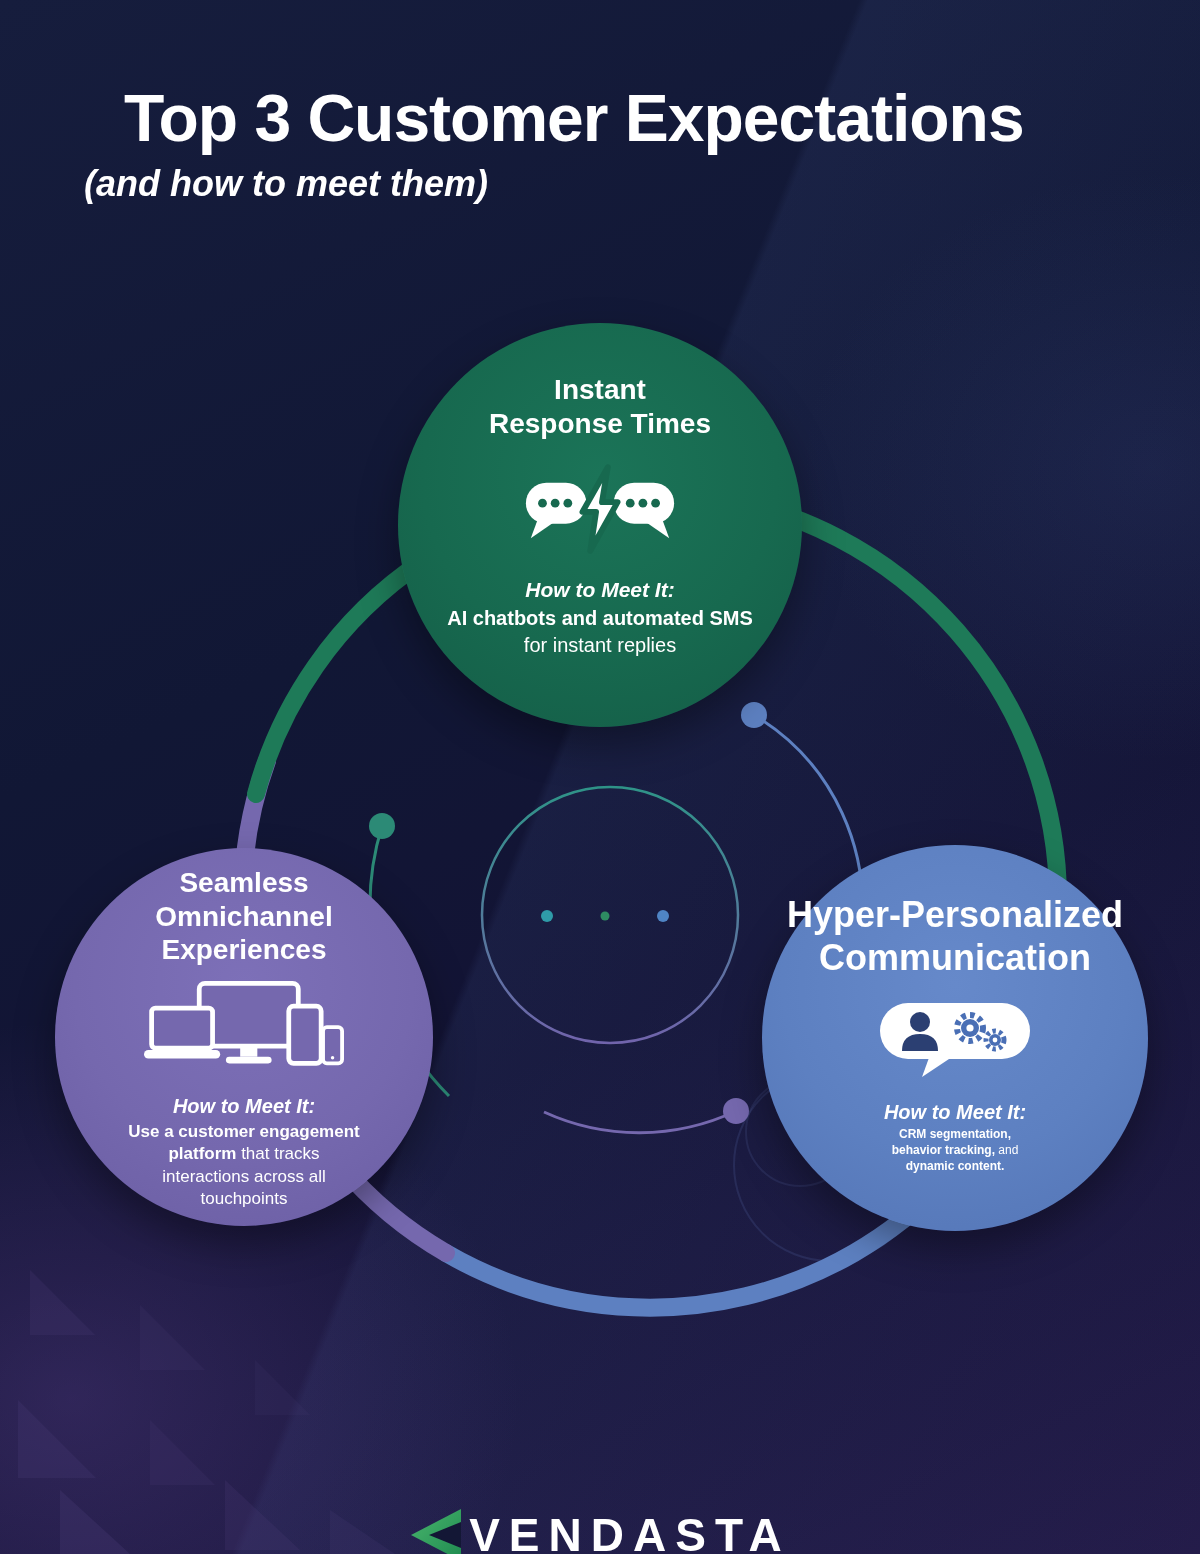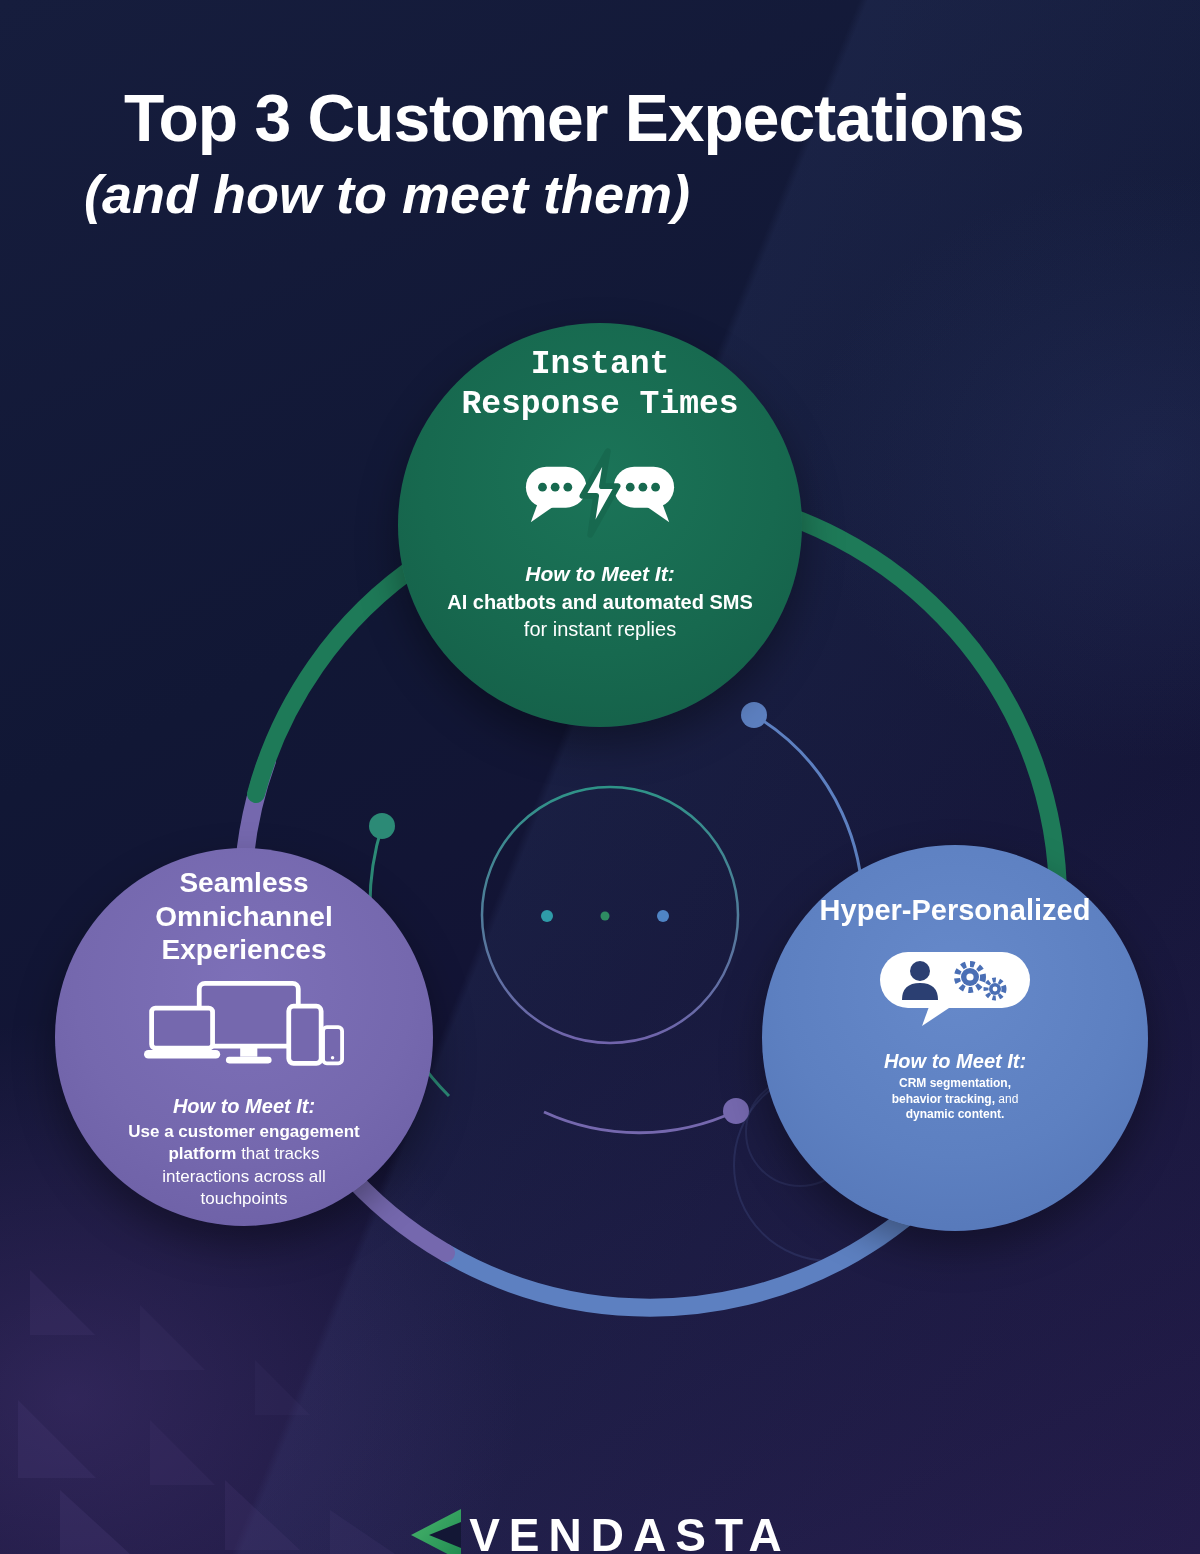--- a/index.html
+++ b/index.html
@@ -12,40 +12,40 @@
   }
   
   .band { position:absolute; inset:0; pointer-events:none; }
   .band.b1 { background:linear-gradient(112deg, rgba(0,0,0,0) 47%, rgba(70,90,150,0.14) 47.5%, rgba(70,90,150,0.07) 72%, rgba(0,0,0,0) 100%); }
   .band.b2 { background:radial-gradient(640px 540px at 6% 90%, rgba(110,78,165,0.30), rgba(0,0,0,0) 70%); }
   .band.b3 { background:radial-gradient(500px 420px at 96% 30%, rgba(60,80,140,0.18), rgba(0,0,0,0) 70%); }
   .tri-pattern { position:absolute; left:0; top:1120px; opacity:.75; }
 
   .header { position:absolute; left:84px; top:84px; }
   .title { font-size:66px; font-weight:700; letter-spacing:-1px; line-height:1.05;margin-left:40px; }
-  .subtitle { font-size:54px; font-weight:700; font-style:italic; margin-top:10px; }
+  .subtitle { font-size:36px; font-weight:700; font-style:italic; margin-top:10px; }
 
   .ring-layer { position:absolute; left:0; top:0; }
 
   .card { position:absolute; border-radius:50%; text-align:center;
           display:flex; flex-direction:column; align-items:center; }
   .card-green  { left:398px; top:323px; width:404px; height:404px;
                  background:radial-gradient(circle at 50% 38%, #1b7458 0%, #17694f 55%, #145c46 100%);
                  box-shadow:0 18px 40px rgba(0,0,0,0.35); }
   .card-purple { left:55px;  top:848px; width:378px; height:378px;
                  background:radial-gradient(circle at 50% 36%, #7d70b8 0%, #7568ae 55%, #6a5da3 100%);
                  box-shadow:0 18px 40px rgba(0,0,0,0.35); }
   .card-blue   { left:762px; top:845px; width:386px; height:386px;
                  background:radial-gradient(circle at 50% 36%, #6689ca 0%, #5d80c1 55%, #5374b5 100%);
                  box-shadow:0 18px 40px rgba(0,0,0,0.35); }
 
   .c-title { font-weight:700; line-height:1.2; }
-  .card-green  .c-title { margin-top:22px; font-size:33px;font-family:Liberation Mono, monospace; }
+  .card-green  .c-title { margin-top:50px; font-size:28px; }
   .card-purple .c-title { margin-top:18px; font-size:28px; }
-  .card-blue   .c-title { margin-top:48px; font-size:29px; }
+  .card-blue   .c-title { margin-top:48px; font-size:36px; }
 
   .c-icon { display:flex; justify-content:center; }
   .card-green  .c-icon { margin-top:24px; }
   .card-purple .c-icon { margin-top:14px; }
   .card-blue   .c-icon { margin-top:20px; }
 
   .how { font-weight:700; font-style:italic; }
   .card-green  .how { margin-top:24px; font-size:21px; }
   .card-purple .how { margin-top:14px; font-size:20px; }
   .card-blue   .how { margin-top:22px; font-size:20px; }
@@ -166,20 +166,21 @@
       <div class="body-line"><span class="b">Use a customer engagement</span><span></span></div>
       <div class="body-line"><span class="b">platform</span><span> that tracks</span></div>
       <div class="body-line"><span class="b"></span><span>interactions across all</span></div>
       <div class="body-line"><span class="b"></span><span>touchpoints</span></div>
     </div>
   </div>
 
   <div class="card card-blue">
     <div class="c-title">
       <div>Hyper-Personalized</div>
+      <div>Communication</div>
     </div>
     <div class="c-icon">
       <svg width="150" height="80" viewBox="0 0 150 80">
         <rect x="0" y="4" width="150" height="56" rx="28" fill="#fff"></rect>
         <polygon points="50,56 42,78 72,58" fill="#fff"></polygon>
         <circle cx="40" cy="23" r="10" fill="#2b3f72"></circle>
         <path d="M22 52 Q22 35 40 35 Q58 35 58 52 Z" fill="#2b3f72"></path>
         <circle cx="90" cy="29" r="13" fill="none" stroke="#4a6fb5" stroke-width="6" stroke-dasharray="4.5 4.2"></circle>
         <circle cx="90" cy="29" r="9" fill="#4a6fb5"></circle>
         <circle cx="90" cy="29" r="3.6" fill="#fff"></circle>

